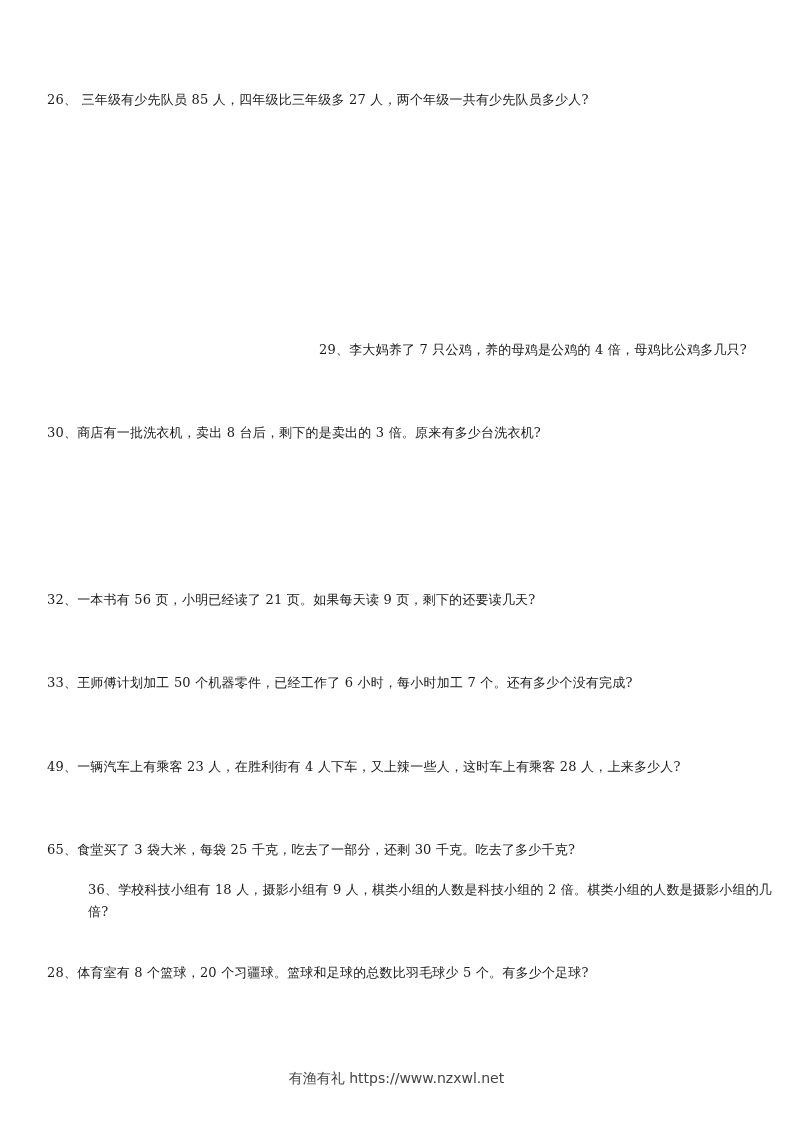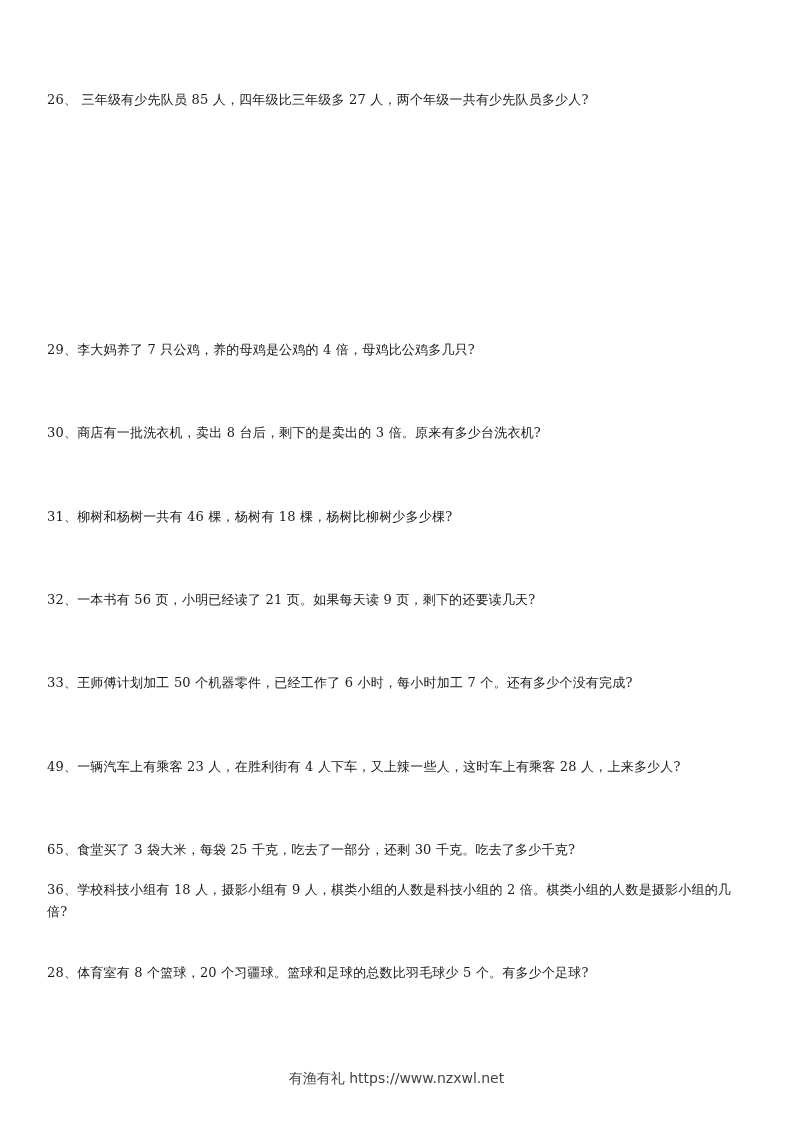--- a/index.html
+++ b/index.html
@@ -45,49 +45,46 @@
 <body>
 
 <div class="page">
 
   <div class="question" style="top:89px;">
     <span>26、</span><span> 三年级有少先队员 85 人，四年级比三年级多 27 人，两个年级一共有少先队员多少人?</span>
   </div>
 
 
 
-  <div class="question" style="top:339px;">
+  <div class="question" style="top:339px;text-align:right;">
     <span>29、</span><span>李大妈养了 7 只公鸡，养的母鸡是公鸡的 4 倍，母鸡比公鸡多几只?</span>
   </div>
 
   <div class="question" style="top:422px;">
     <span>30、</span><span>商店有一批洗衣机，卖出 8 台后，剩下的是卖出的 3 倍。原来有多少台洗衣机?</span>
   </div>
 
-  <div class="question" style="top:506px;">
-    <span>31、</span><span>柳树和杨树一共有 46 棵，杨树有 18 棵，杨树比柳树少多少棵?</span>
-  </div>
 
   <div class="question" style="top:589px;">
     <span>32、</span><span>一本书有 56 页，小明已经读了 21 页。如果每天读 9 页，剩下的还要读几天?</span>
   </div>
 
   <div class="question" style="top:672px;">
     <span>33、</span><span>王师傅计划加工 50 个机器零件，已经工作了 6 小时，每小时加工 7 个。还有多少个没有完成?</span>
   </div>
 
   <div class="question" style="top:756px;">
     <span>49、</span><span>一辆汽车上有乘客 23 人，在胜利街有 4 人下车，又上辣一些人，这时车上有乘客 28 人，上来多少人?</span>
   </div>
 
   <div class="question" style="top:839px;">
     <span>65、</span><span>食堂买了 3 袋大米，每袋 25 千克，吃去了一部分，还剩 30 千克。吃去了多少千克?</span>
   </div>
 
-  <div class="question" style="top:879px; line-height:22px;">
+  <div class="question" style="top:879px; line-height:22px;margin-left:41px;">
     <span>36、</span><span>学校科技小组有 18 人，摄影小组有 9 人，棋类小组的人数是科技小组的 2 倍。棋类小组的人数是摄影小组的几倍?</span>
   </div>
 
   <div class="question" style="top:962px;">
     <span>28、</span><span>体育室有 8 个篮球，20 个习疆球。篮球和足球的总数比羽毛球少 5 个。有多少个足球?</span>
   </div>
 
   <div class="footer">有渔有礼 https://www.nzxwl.net</div>
 
 </div>

